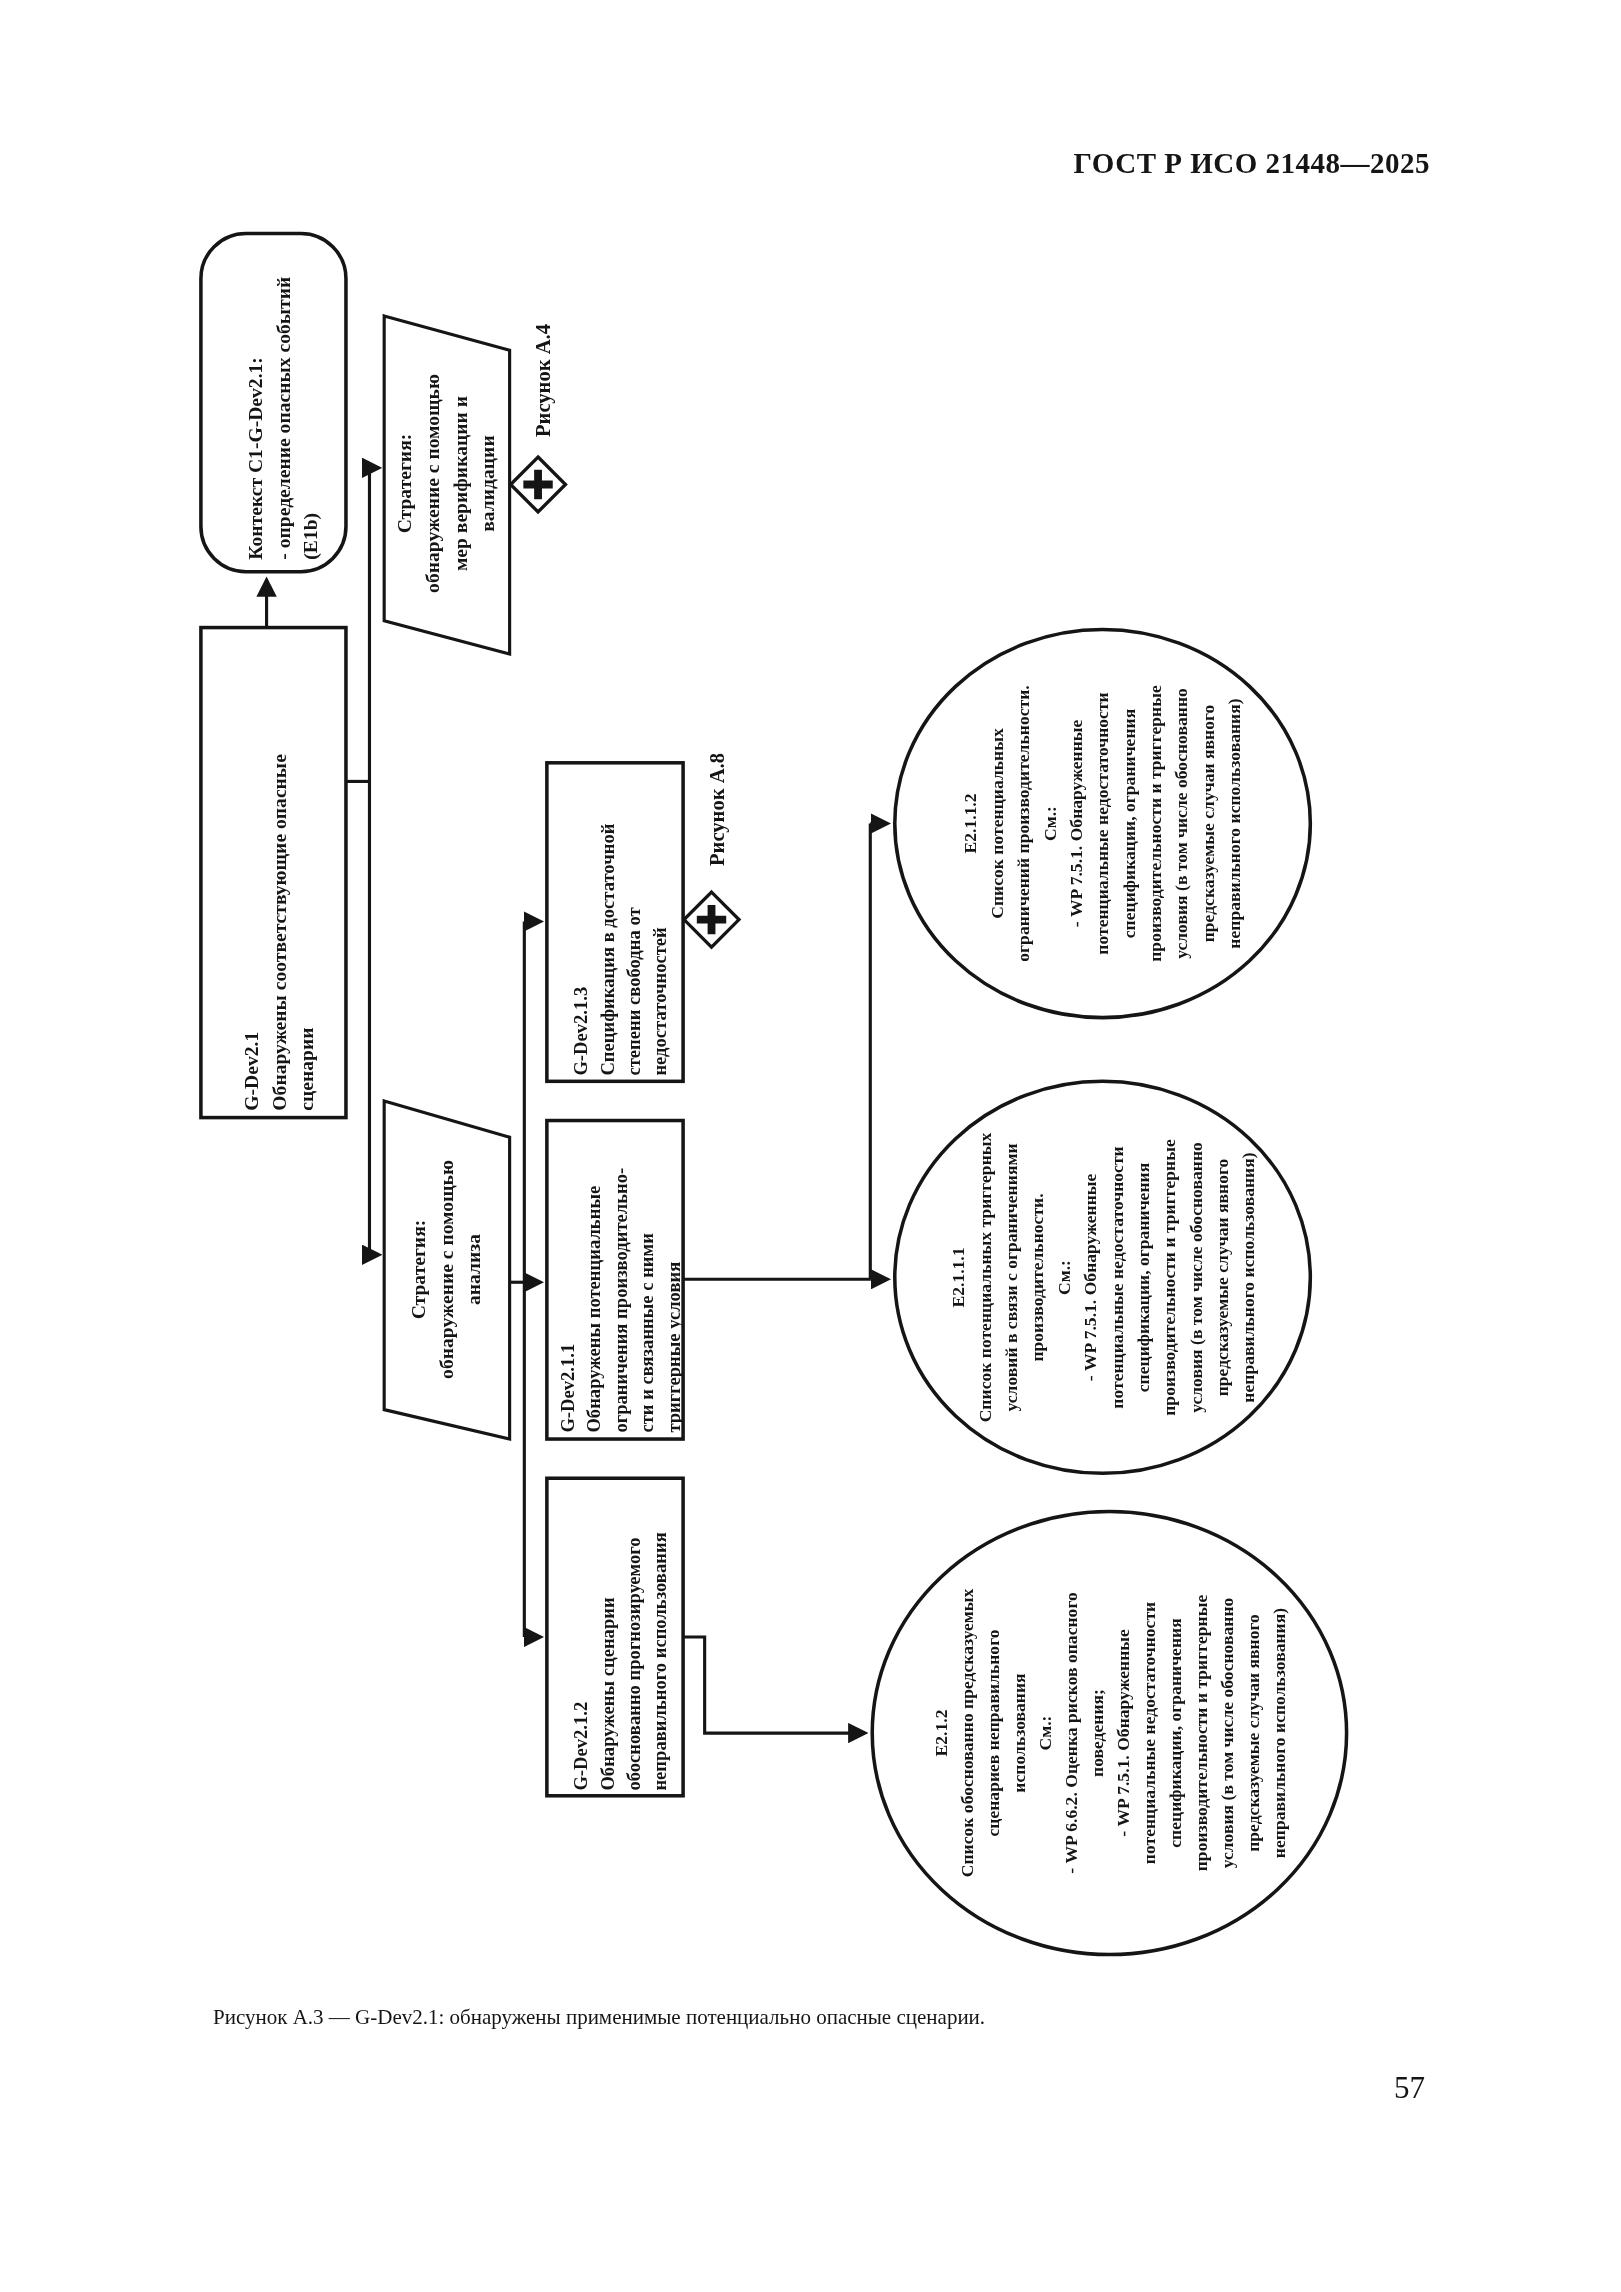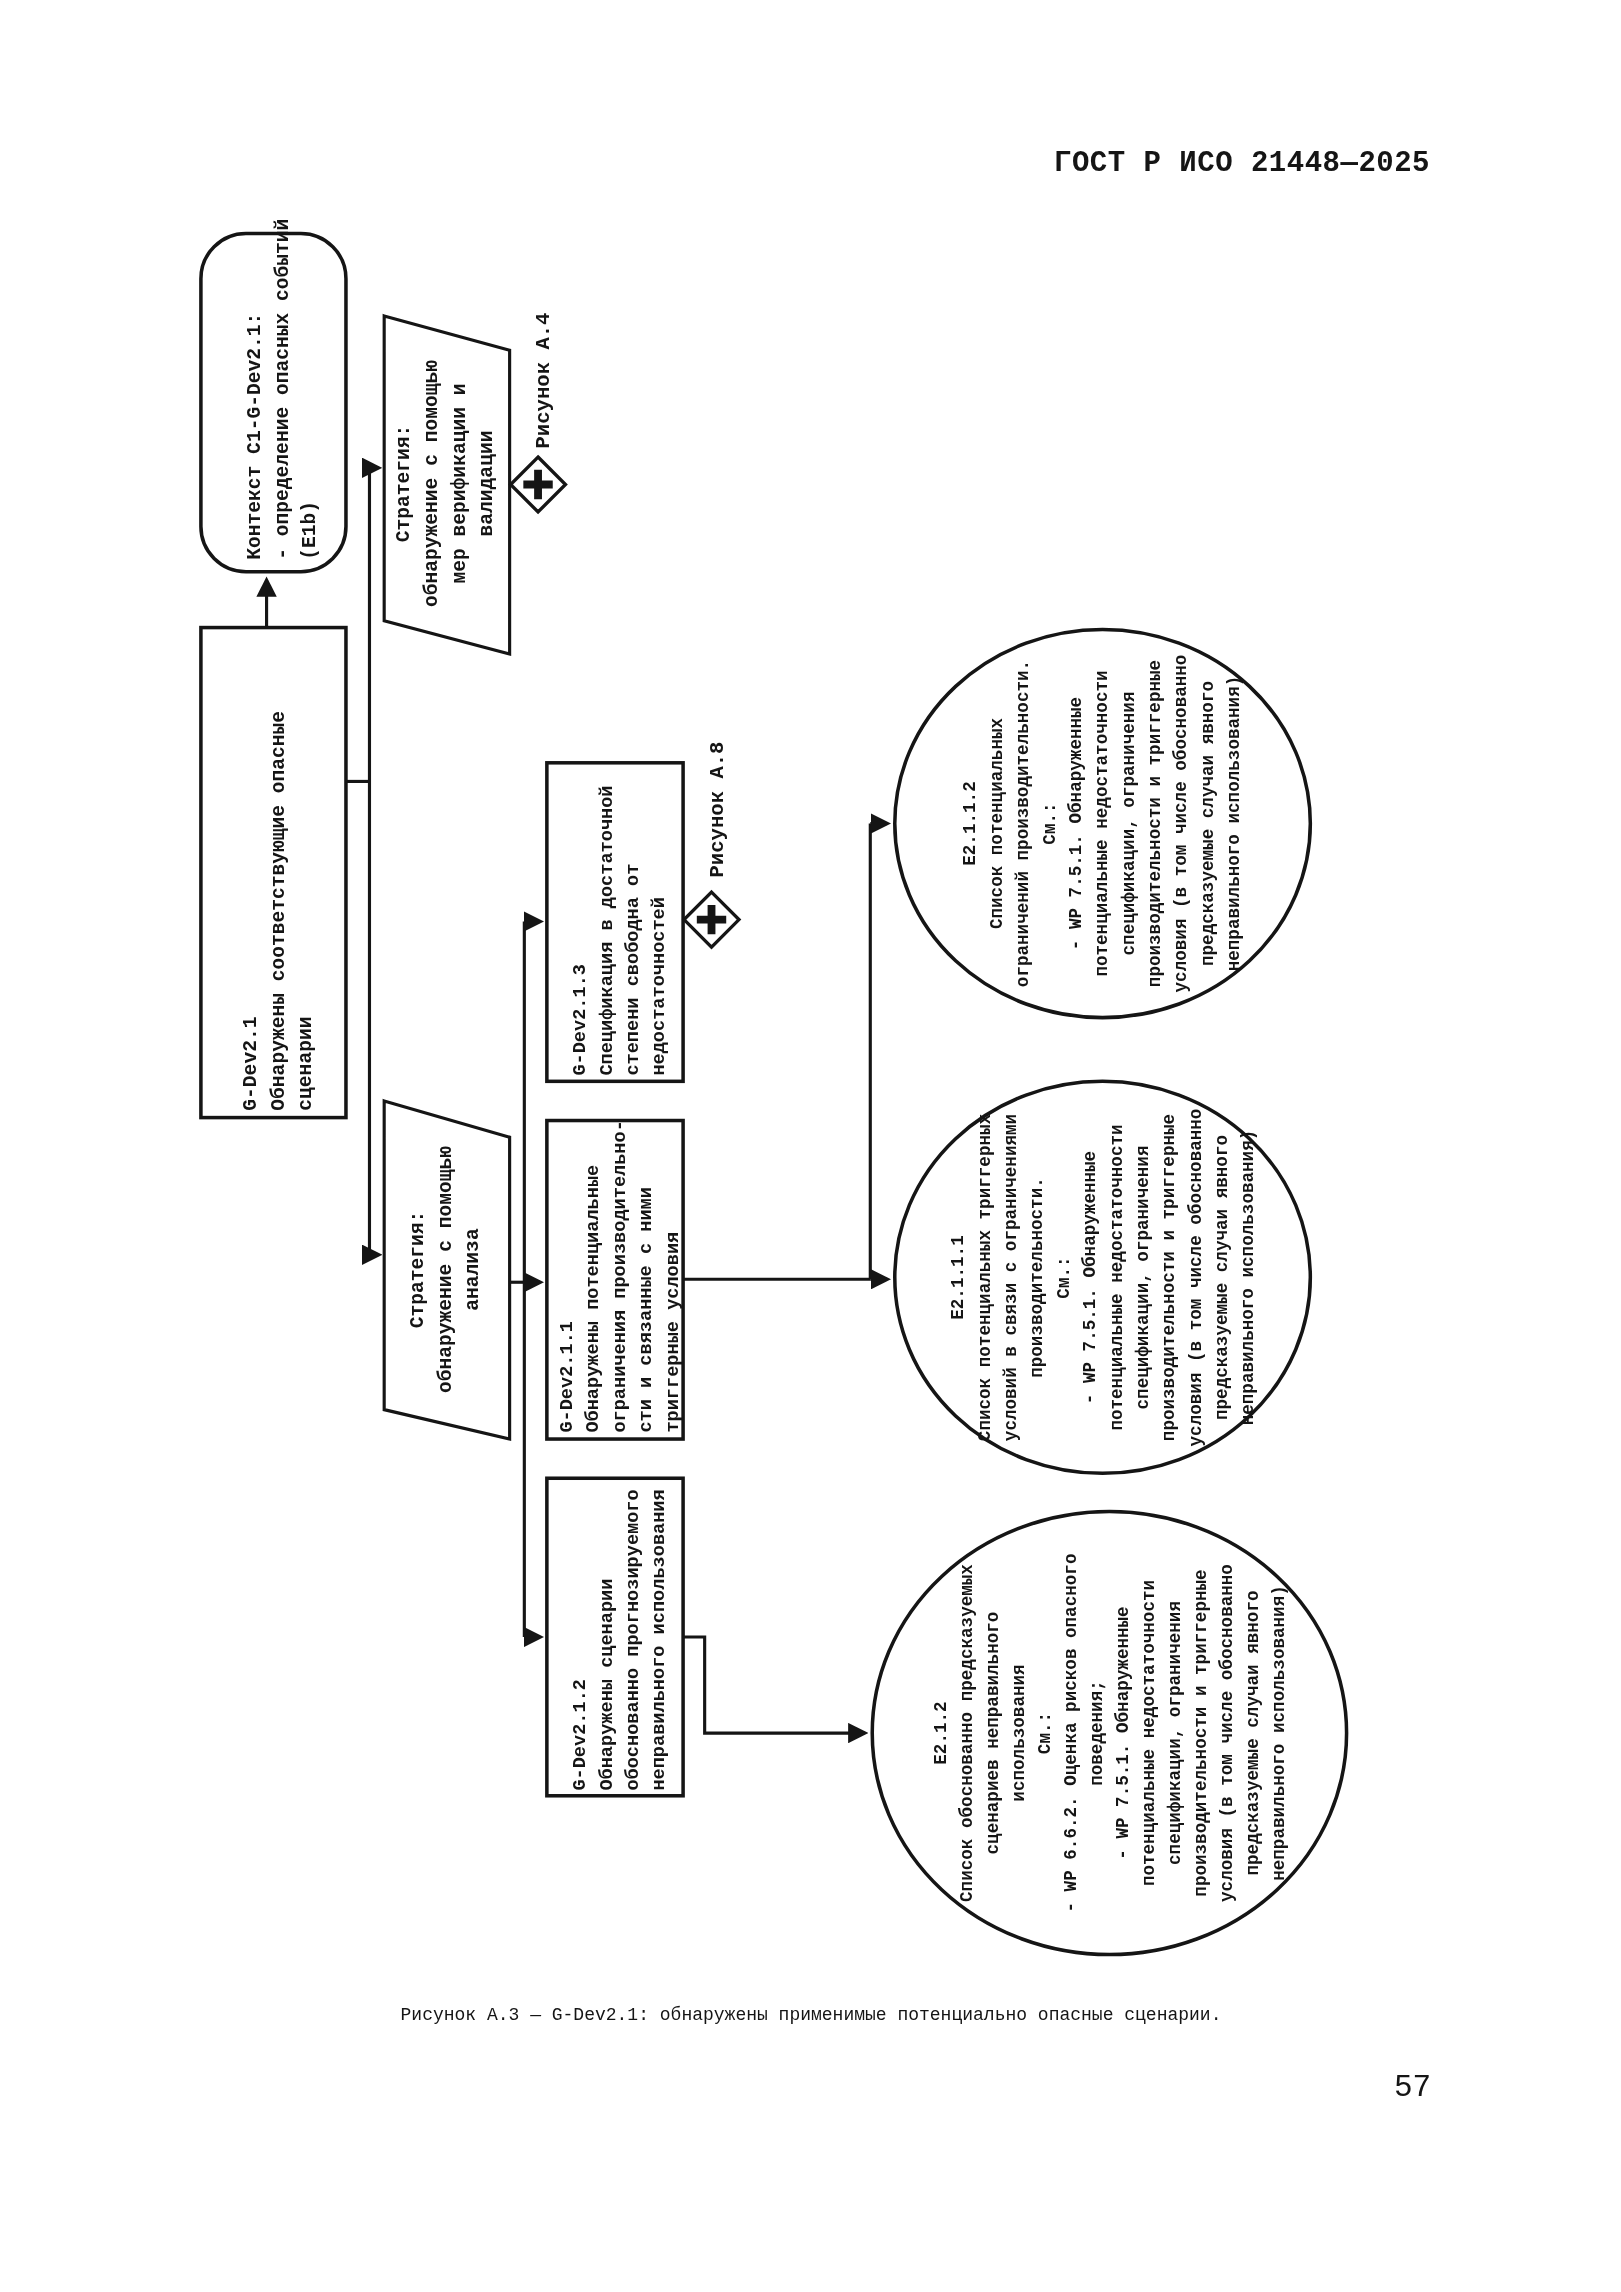--- a/index.html
+++ b/index.html
@@ -1,20 +1,20 @@
 <!DOCTYPE html>
 <html><head>
 <meta charset="utf-8">
 <style>
   html,body { margin:0; padding:0; background:#888; }
   .page {
     position:relative;
     width:1621px; height:2293px;
     background:#ffffff;
-    font-family:Liberation Mono, monospace;
+    font-family:Liberation Serif, serif;
     color:#151515;
     overflow:hidden;
   }
   svg.overlay { position:absolute; left:0; top:0; }
   
   .vtext {
     position:absolute;
     display:flex; align-items:center; justify-content:center;
     transform:rotate(-90deg);
     white-space:pre;
@@ -28,21 +28,21 @@
   .fs19 { font-size:18.6px; }
   .fs18 { font-size:17.6px; line-height:1.5; }
   .fs18b { font-size:17.6px; line-height:1.48; }
   .figlabel { font-size:20.6px; }
   .header {
     position:absolute; top:147px; right:191px;
     font-size:29px; font-weight:bold; letter-spacing:0.5px;
   }
   .caption {
     position:absolute; left:213px; top:2001px; width:1196px;
-    text-align:center; font-size:18px; line-height:1.6; font-weight:normal;
+    font-size:21px; line-height:1.6; font-weight:normal;
   }
   .pagenum {
     position:absolute; left:1394px; top:2070px;
     font-size:31px;
   }
 </style>
 </head>
 <body>
 
 <div class="page">

